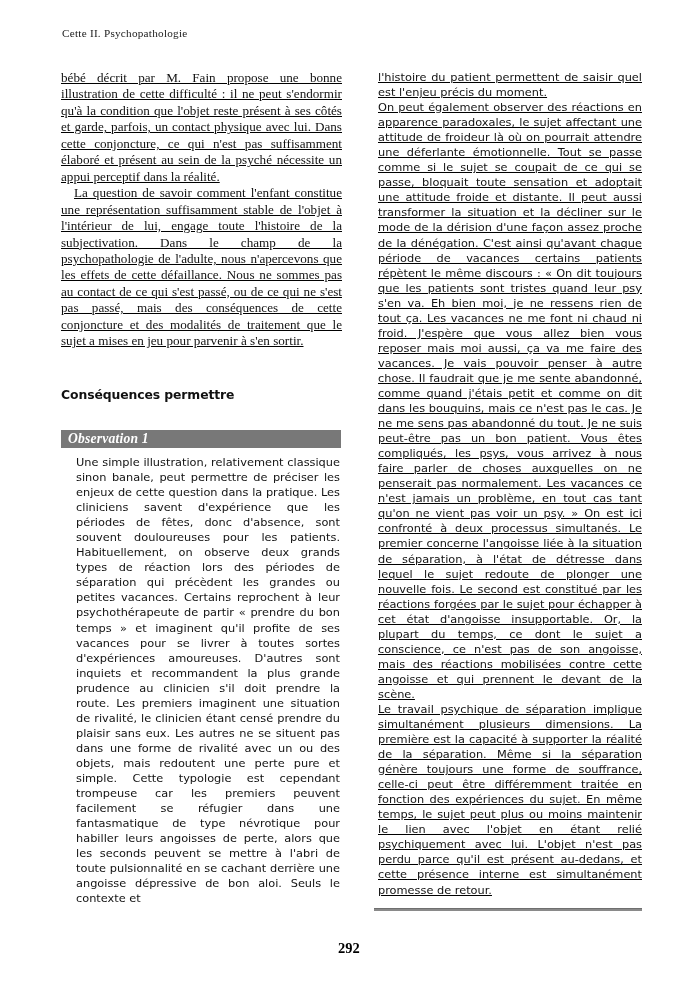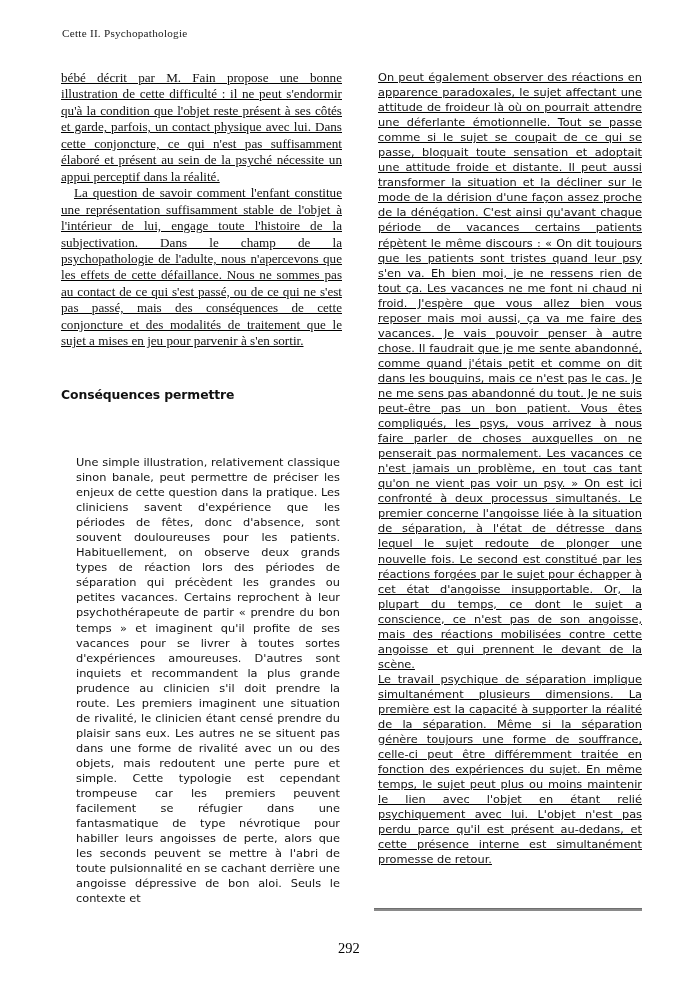--- a/index.html
+++ b/index.html
@@ -122,45 +122,49 @@
     background: #8a8a8a;
     border-top: 1px solid #6f6f6f;
     box-sizing: border-box;
   }
   
   .folio {
     position: absolute;
     left: 338px;
     top: 940px;
     font-family: "Liberation Serif", serif;
-    font-weight: normal;
+    font-weight: bold;
     font-size: 14.5px;
     color: #000000;
   }
 </style>
 </head>
 <body>
 
 <div class="page">
 
   <div class="running-head">Cette II. Psychopathologie</div>
 
   <div class="col col-left">
     <p class="serif-body">bébé décrit par M. Fain propose une bonne illustration de cette difficulté : il ne peut s'endormir qu'à la condition que l'objet reste présent à ses côtés et garde, parfois, un contact physique avec lui. Dans cette conjoncture, ce qui n'est pas suffisamment élaboré et présent au sein de la psyché nécessite un appui perceptif dans la réalité.</p>
     <p class="serif-body">La question de savoir comment l'enfant constitue une représentation suffisamment stable de l'objet à l'intérieur de lui, engage toute l'histoire de la subjectivation. Dans le champ de la psychopathologie de l'adulte, nous n'apercevons que les effets de cette défaillance. Nous ne sommes pas au contact de ce qui s'est passé, ou de ce qui ne s'est pas passé, mais des conséquences de cette conjoncture et des modalités de traitement que le sujet a mises en jeu pour parvenir à s'en sortir.</p>
   </div>
 
   <h2 class="section-heading">Conséquences permettre</h2>
 
+  <div class="obs-bar">
+    <span class="obs-bar-label">Observation 1</span>
+  </div>
 
   <div class="obs-text">
     <p class="sans-body">Une simple illustration, relativement classique sinon banale, peut permettre de préciser les enjeux de cette question dans la pratique. Les cliniciens savent d'expérience que les périodes de fêtes, donc d'absence, sont souvent douloureuses pour les patients. Habituellement, on observe deux grands types de réaction lors des périodes de séparation qui précèdent les grandes ou petites vacances. Certains reprochent à leur psychothérapeute de partir « prendre du bon temps » et imaginent qu'il profite de ses vacances pour se livrer à toutes sortes d'expériences amoureuses. D'autres sont inquiets et recommandent la plus grande prudence au clinicien s'il doit prendre la route. Les premiers imaginent une situation de rivalité, le clinicien étant censé prendre du plaisir sans eux. Les autres ne se situent pas dans une forme de rivalité avec un ou des objets, mais redoutent une perte pure et simple. Cette typologie est cependant trompeuse car les premiers peuvent facilement se réfugier dans une fantasmatique de type névrotique pour habiller leurs angoisses de perte, alors que les seconds peuvent se mettre à l'abri de toute pulsionnalité en se cachant derrière une angoisse dépressive de bon aloi. Seuls le contexte et</p>
   </div>
 
   <div class="col col-right">
+    <p class="sans-body">l'histoire du patient permettent de saisir quel est l'enjeu précis du moment.</p>
     <p class="sans-body">On peut également observer des réactions en apparence paradoxales, le sujet affectant une attitude de froideur là où on pourrait attendre une déferlante émotionnelle. Tout se passe comme si le sujet se coupait de ce qui se passe, bloquait toute sensation et adoptait une attitude froide et distante. Il peut aussi transformer la situation et la décliner sur le mode de la dérision d'une façon assez proche de la dénégation. C'est ainsi qu'avant chaque période de vacances certains patients répètent le même discours : « On dit toujours que les patients sont tristes quand leur psy s'en va. Eh bien moi, je ne ressens rien de tout ça. Les vacances ne me font ni chaud ni froid. J'espère que vous allez bien vous reposer mais moi aussi, ça va me faire des vacances. Je vais pouvoir penser à autre chose. Il faudrait que je me sente abandonné, comme quand j'étais petit et comme on dit dans les bouquins, mais ce n'est pas le cas. Je ne me sens pas abandonné du tout. Je ne suis peut-être pas un bon patient. Vous êtes compliqués, les psys, vous arrivez à nous faire parler de choses auxquelles on ne penserait pas normalement. Les vacances ce n'est jamais un problème, en tout cas tant qu'on ne vient pas voir un psy. » On est ici confronté à deux processus simultanés. Le premier concerne l'angoisse liée à la situation de séparation, à l'état de détresse dans lequel le sujet redoute de plonger une nouvelle fois. Le second est constitué par les réactions forgées par le sujet pour échapper à cet état d'angoisse insupportable. Or, la plupart du temps, ce dont le sujet a conscience, ce n'est pas de son angoisse, mais des réactions mobilisées contre cette angoisse et qui prennent le devant de la scène.</p>
     <p class="sans-body">Le travail psychique de séparation implique simultanément plusieurs dimensions. La première est la capacité à supporter la réalité de la séparation. Même si la séparation génère toujours une forme de souffrance, celle-ci peut être différemment traitée en fonction des expériences du sujet. En même temps, le sujet peut plus ou moins maintenir le lien avec l'objet en étant relié psychiquement avec lui. L'objet n'est pas perdu parce qu'il est présent au-dedans, et cette présence interne est simultanément promesse de retour.</p>
   </div>
 
   <div class="obs-close-rule"></div>
 
   <div class="folio">292</div>
 
 </div>
 

